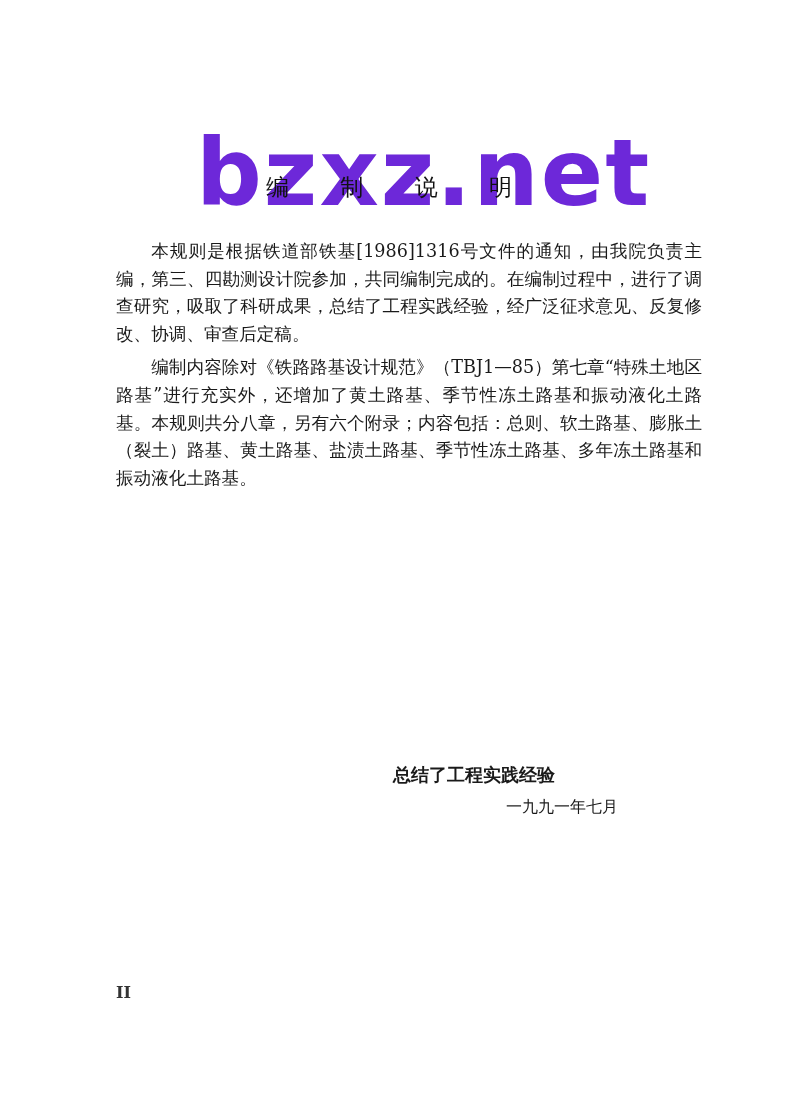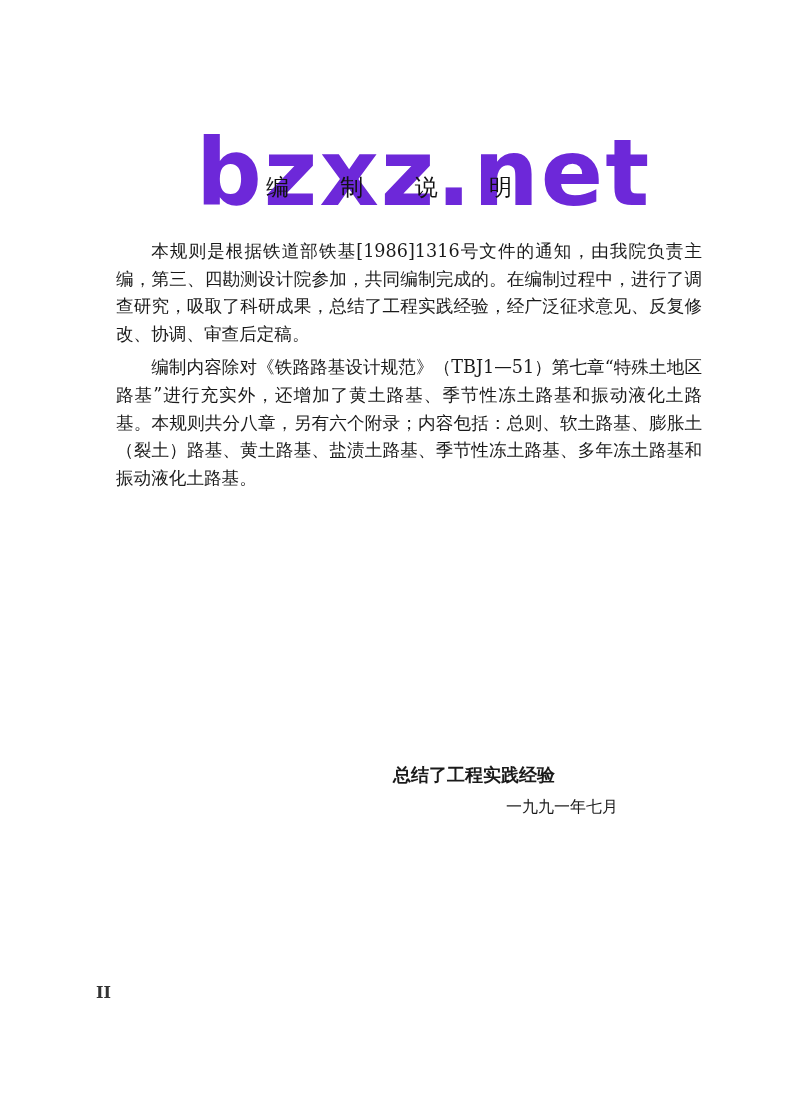--- a/index.html
+++ b/index.html
@@ -7,28 +7,28 @@
          font-family: "DejaVu Serif", "Liberation Serif", serif; color: #1a1a1a; }
   .watermark { position: absolute; left: 196px; top: 128px; font-family: "DejaVu Sans", "Liberation Sans", sans-serif;
                font-size: 92px; font-weight: bold; color: #6d28d9; letter-spacing: 2px; line-height: 1; }
   .title { position: absolute; left: 0; width: 800px; top: 172px; text-align: center;
            font-size: 23px; letter-spacing: 22px; color: #111; }
   .body { position: absolute; left: 110px; top: 232px; width: 598px; font-size: 17.6px; line-height: 27.6px;
           text-align: justify; }
   .body p { margin: 6px; text-indent: 2em; }
   .sign { position: absolute; left: 393px; top: 763px; font-size: 18px; font-weight: bold; font-family: "DejaVu Sans", "Liberation Sans", sans-serif; }
   .date { position: absolute; left: 506px; top: 797px; font-size: 16px; }
-  .pagenum { position: absolute; left: 96px; top: 983px; font-size: 16px; font-weight: bold; color: #333; }
+  .pagenum { position: absolute; left: 116px; top: 983px; font-size: 16px; font-weight: bold; color: #333; }
 </style>
 </head>
 <body>
 
 <div class="watermark">bzxz.net</div>
 <div class="title">编 制 说 明</div>
 
 <div class="body">
   <p>本规则是根据铁道部铁基[1986]1316号文件的通知，由我院负责主编，第三、四勘测设计院参加，共同编制完成的。在编制过程中，进行了调查研究，吸取了科研成果，总结了工程实践经验，经广泛征求意见、反复修改、协调、审查后定稿。</p>
-  <p>编制内容除对《铁路路基设计规范》（TBJ1—51）第七章“特殊土地区路基”进行充实外，还增加了黄土路基、季节性冻土路基和振动液化土路基。本规则共分八章，另有六个附录；内容包括：总则、软土路基、膨胀土（裂土）路基、黄土路基、盐渍土路基、季节性冻土路基、多年冻土路基和振动液化土路基。</p>
+  <p>编制内容除对《铁路路基设计规范》（TBJ1—85）第七章“特殊土地区路基”进行充实外，还增加了黄土路基、季节性冻土路基和振动液化土路基。本规则共分八章，另有六个附录；内容包括：总则、软土路基、膨胀土（裂土）路基、黄土路基、盐渍土路基、季节性冻土路基、多年冻土路基和振动液化土路基。</p>
 </div>
 
 <div class="sign">总结了工程实践经验</div>
 <div class="date">一九九一年七月</div>
 <div class="pagenum">II</div>
 
 </body></html>

